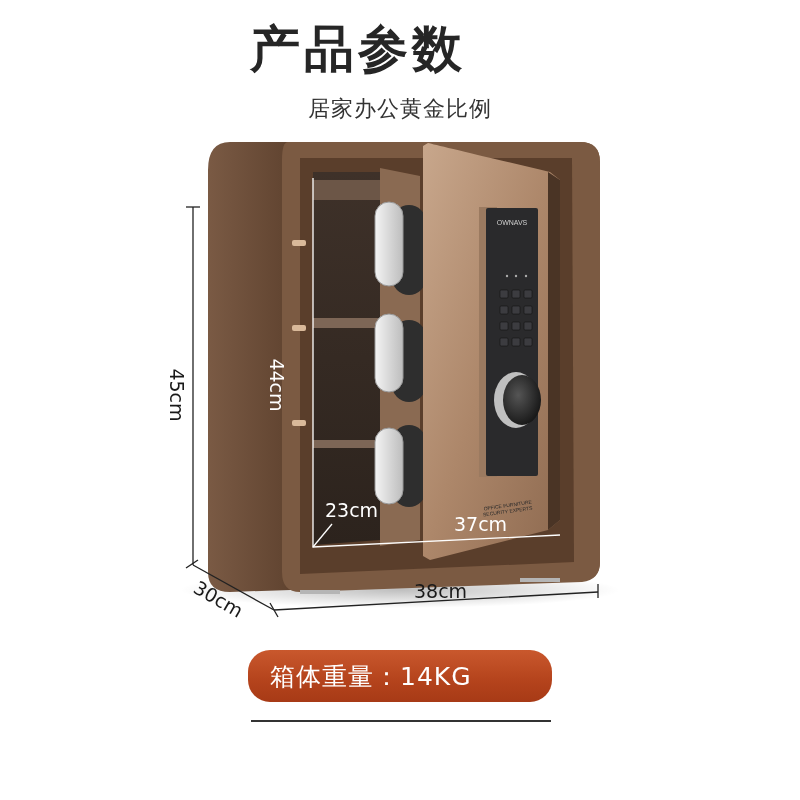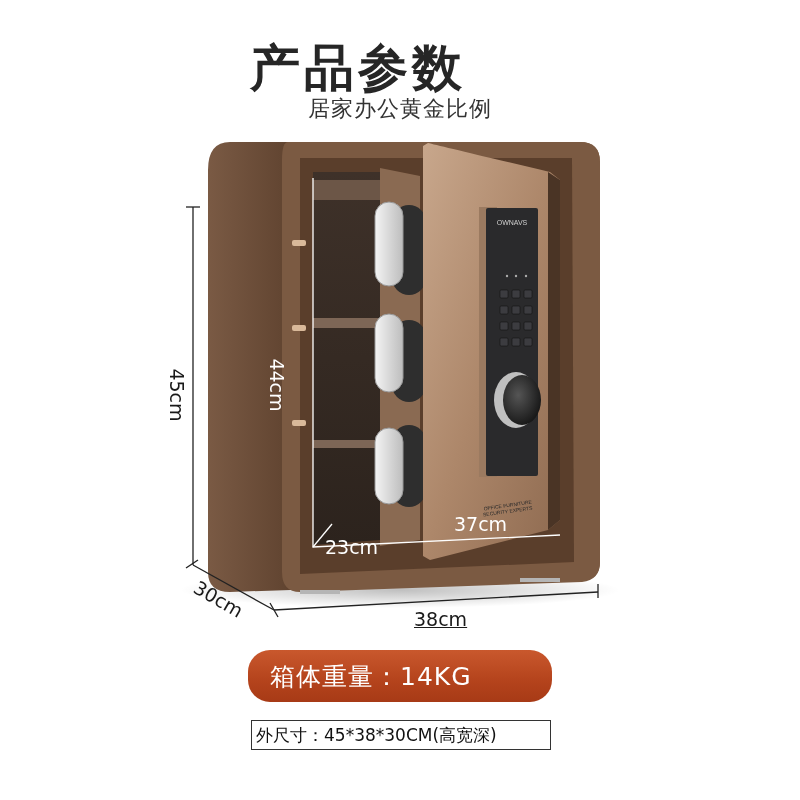--- a/index.html
+++ b/index.html
@@ -1,18 +1,18 @@
 <!DOCTYPE html>
 <html><head>
 <meta charset="utf-8">
 <style>
   * { margin:0; padding:0; box-sizing:border-box; }
   html, body { width:800px; height:800px; background:#ffffff; overflow:hidden; }
   body { position:relative; font-family:"DejaVu Sans","Liberation Sans",sans-serif; color:#222; }
-  .title { position:absolute; top:35px; left:0; width:716px; text-align:center; font-size:50px; font-weight:bold; color:#262626; letter-spacing:4px; }
+  .title { position:absolute; top:16px; left:0; width:716px; text-align:center; font-size:50px; font-weight:bold; color:#262626; letter-spacing:4px; }
   .subtitle { position:absolute; top:94px; left:0; width:800px; text-align:center; font-size:22px; color:#333; letter-spacing:1px; }
   .scene { position:absolute; left:0; top:0; width:800px; height:800px; }
   .dim { position:absolute; font-size:19px; color:#1a1a1a; }
   .dim.white { color:#ffffff; }
   .dim.v { transform:rotate(90deg); transform-origin:center; }
   .weight-badge { position:absolute; left:248px; top:650px; width:304px; height:52px; border-radius:22px;
     background:linear-gradient(180deg,#c9582d 0%,#b4431c 60%,#a73a16 100%);
     color:#fff; font-size:25px; display:flex; align-items:center; padding-left:22px; letter-spacing:1px; }
   .spec-table { position:absolute; left:251px; top:720px; width:300px; border:1.5px solid #333; }
   .spec-row { height:28px; display:flex; align-items:center; padding-left:4px; font-size:17px; color:#111; white-space:nowrap; }
@@ -127,24 +127,23 @@
   <line x1="186" y1="207" x2="200" y2="207" stroke="#222" stroke-width="1.3"></line>
   <line x1="193" y1="565" x2="274" y2="610" stroke="#222" stroke-width="1.3"></line>
   <line x1="186" y1="568" x2="198" y2="560" stroke="#222" stroke-width="1.3"></line>
   <line x1="274" y1="610" x2="598" y2="592" stroke="#222" stroke-width="1.3"></line>
   <line x1="270" y1="603" x2="278" y2="617" stroke="#222" stroke-width="1.3"></line>
   <line x1="598" y1="584" x2="598" y2="598" stroke="#222" stroke-width="1.3"></line>
 </svg>
 
 <div class="dim v" style="left:150px;top:384px;">45cm</div>
 <div class="dim v white" style="left:250px;top:374px;">44cm</div>
-<div class="dim white" style="left:325px;top:499px;margin-top:37px;">23cm</div>
+<div class="dim white" style="left:325px;top:499px;">23cm</div>
 <div class="dim white" style="left:454px;top:513px;">37cm</div>
 <div class="dim" style="left:192px;top:588px;transform:rotate(30deg);">30cm</div>
-<div class="dim" style="left:414px;top:608px;text-decoration:underline;">38cm</div>
+<div class="dim" style="left:414px;top:580px;">38cm</div>
 
 <div class="weight-badge">
   <span>箱体重量：14KG</span>
 </div>
 
 <div class="spec-table">
-  <div class="spec-row">外尺寸：45*38*30CM(高宽深)</div>
 </div>
 
 </body></html>

